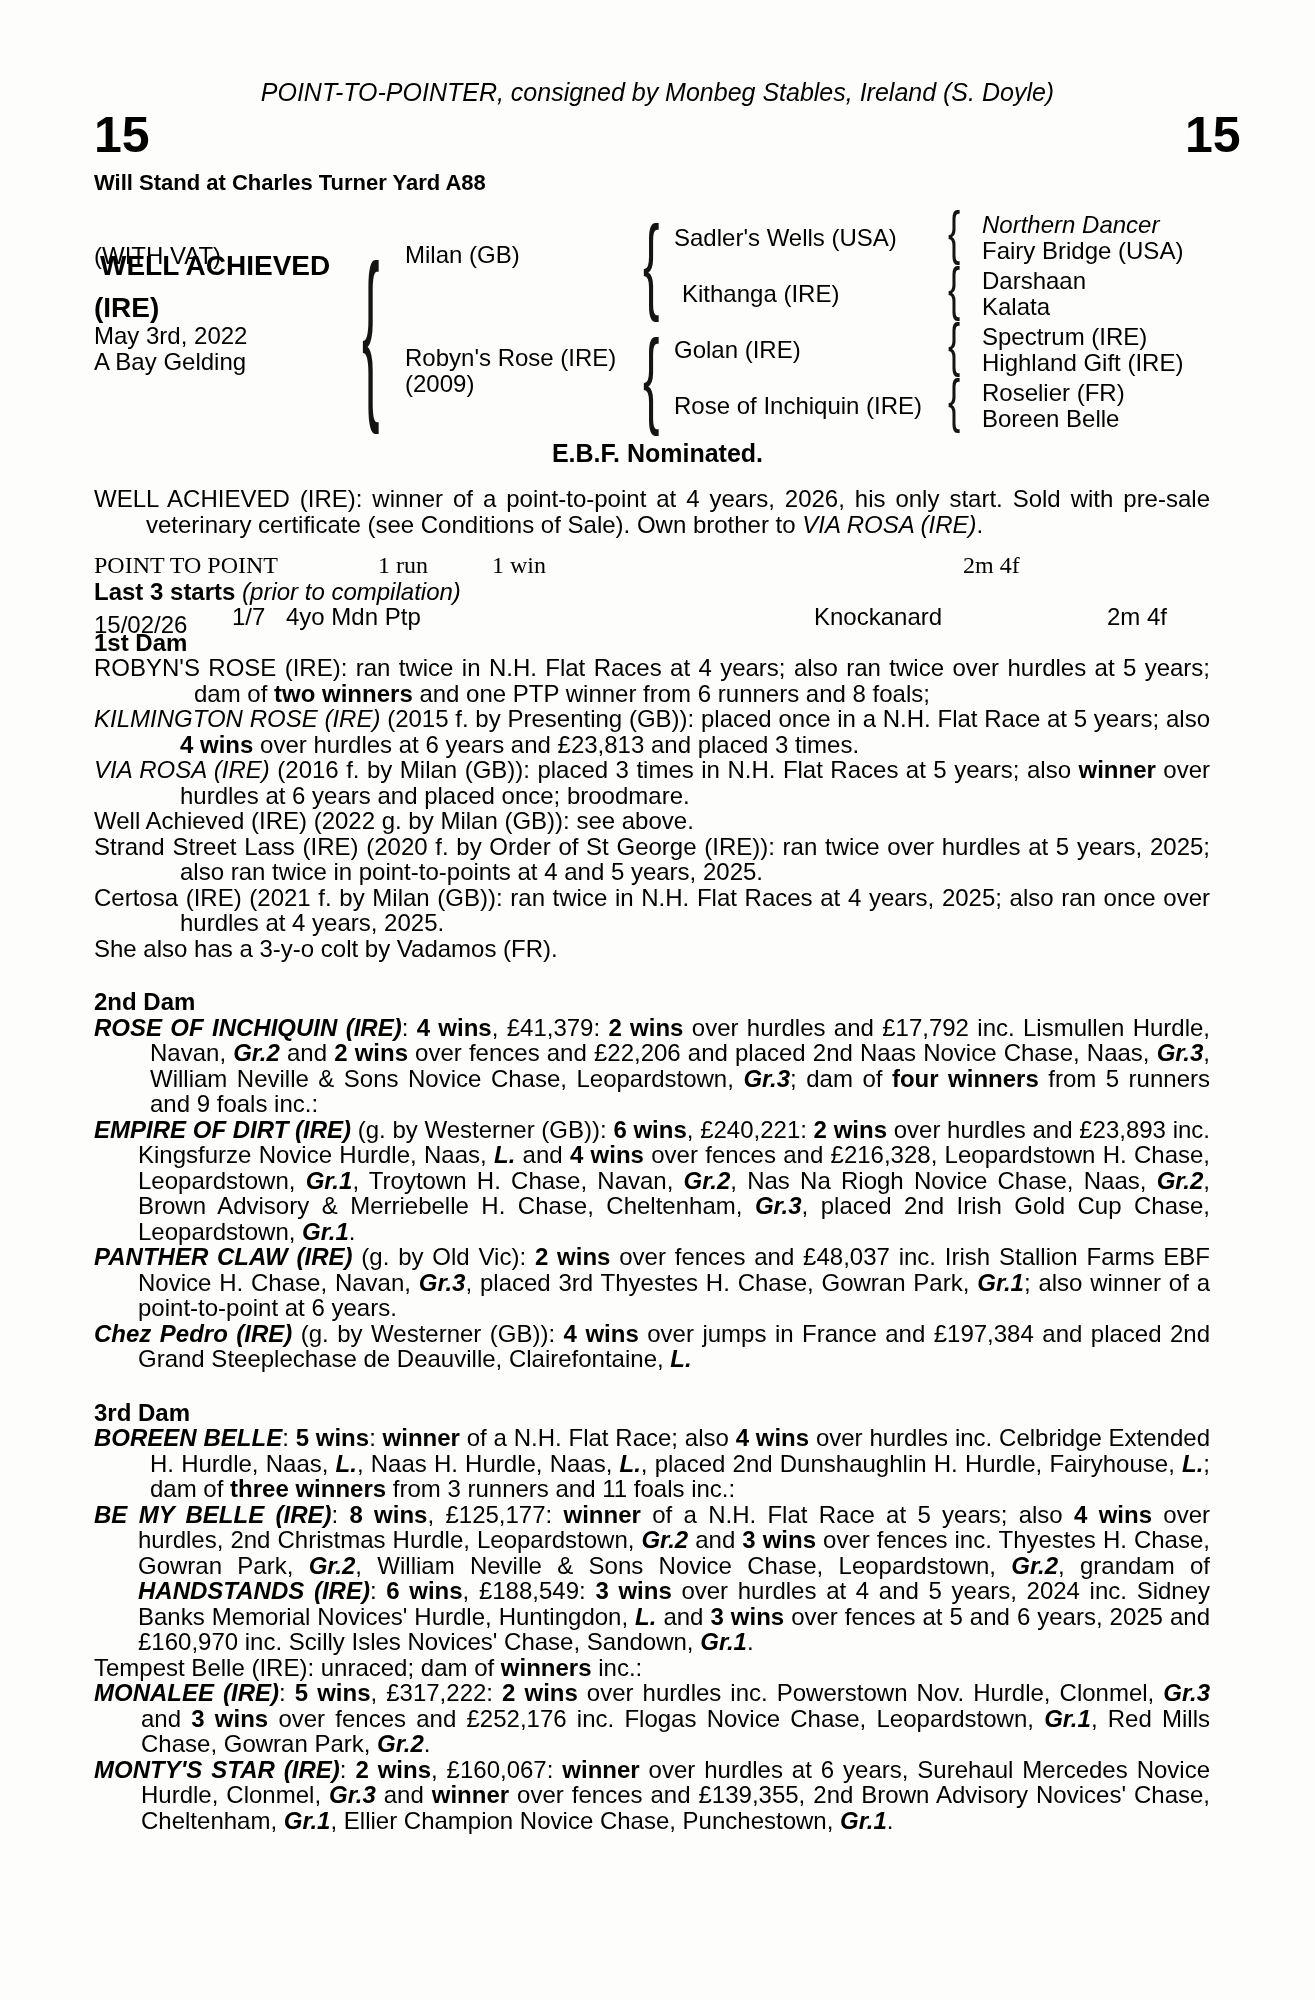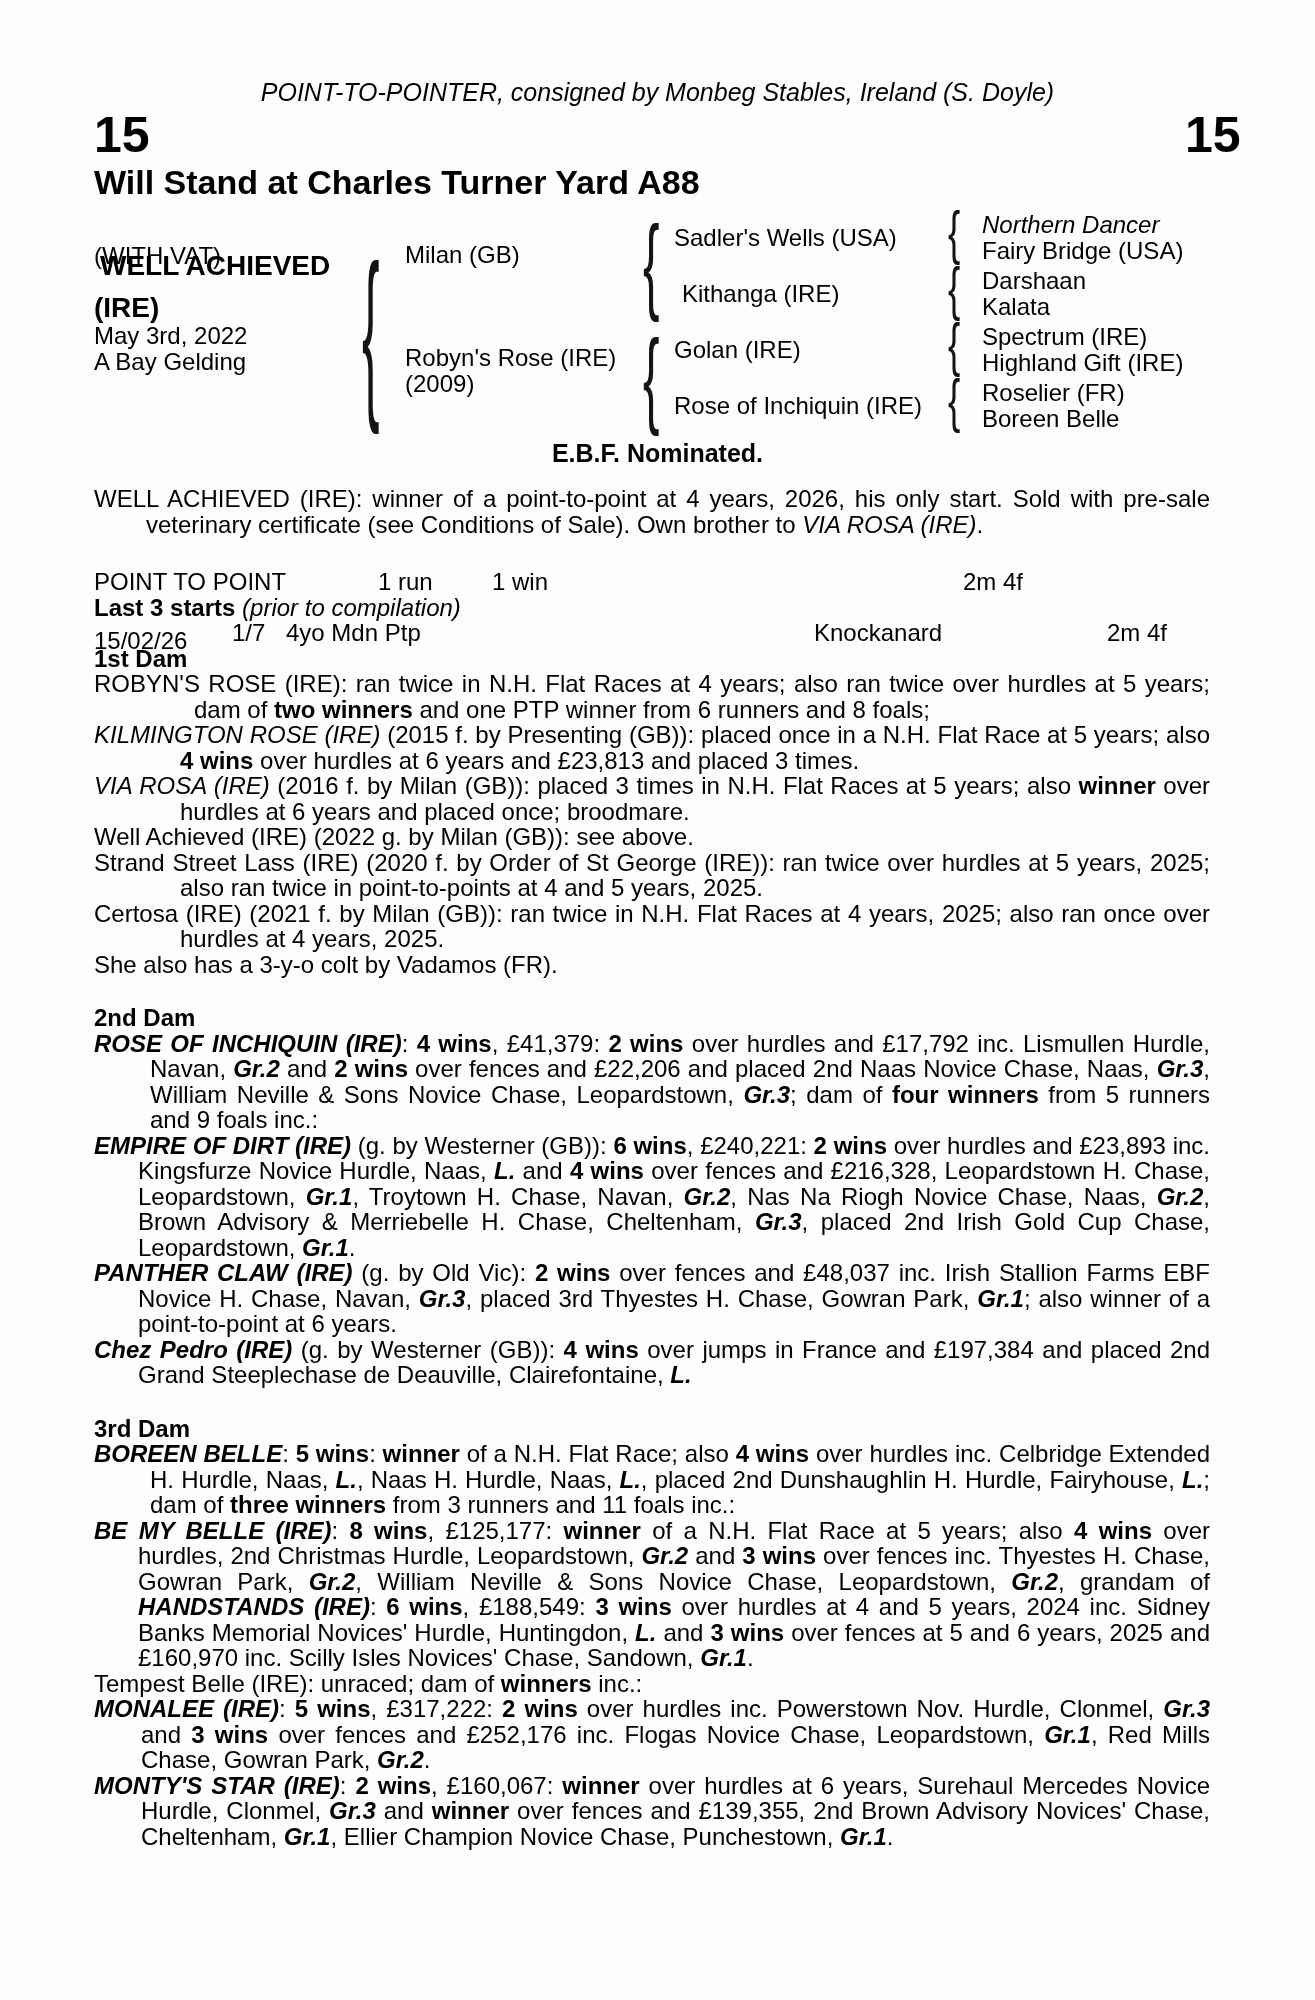--- a/index.html
+++ b/index.html
@@ -14,21 +14,21 @@
     overflow:hidden;
   }
   .abs{position:absolute;}
   .b{font-weight:bold;}
   .i{font-style:italic;}
 
   .title{top:80px;left:0;width:100%;text-align:center;font-style:italic;font-size:25px;}
   .lot{top:110px;font-size:50px;font-weight:bold;line-height:50px;}
   .lot-left{left:94px;}
   .lot-right{left:1185px;}
-  .stand{top:170px;left:94px;font-size:34px;font-weight:bold;}
+  .stand{top:170px;left:94px;font-size:22px;font-weight:bold;}
 
   .pedigree{top:205px;left:0;width:1315px;height:235px;}
   .ped-line{position:absolute;white-space:nowrap;}
   .subject-name{font-size:28px;font-weight:bold;}
 
   .brace{position:absolute;line-height:1;color:#141414;}
   .brace::before{content:"{";display:block;line-height:0.93;transform-origin:top left;}
   .brace-big::before{font-size:62px;transform:scaleY(3.0) scaleX(0.85);}
   .brace-med::before{font-size:62px;transform:scaleY(1.7) scaleX(0.8);}
   .brace-sml::before{font-size:46px;transform:scaleY(1.28) scaleX(0.8);}
@@ -45,21 +45,21 @@
   .p-dam{padding-left:100px;text-indent:-100px;}
   .p-sub1{margin-left:56px;padding-left:86px;text-indent:-86px;}
   .p-2dam{padding-left:56px;text-indent:-56px;}
   .p-sub2{margin-left:58px;padding-left:44px;text-indent:-44px;}
   .p-tempest{margin-left:56px;padding-left:44px;text-indent:-44px;}
   .p-sub3{margin-left:108px;padding-left:47px;text-indent:-47px;}
   .p-flush{padding-left:0;}
 
   .row{position:relative;height:25.5px;}
   .row span{position:absolute;white-space:nowrap;}
-  .ptp-row{margin-top:32px;}
+  .ptp-row{margin-top:16px;font-family:Liberation Serif, serif;}
   .ptp-cat{left:0;}  .ptp-runs{left:284px;} .ptp-wins{left:398px;} .ptp-dist{left:869px;}
   .ls-head{margin-top:22px;}
   .ls-date{left:0;margin-top:8px;} .ls-pos{left:138px;} .ls-race{left:192px;} .ls-venue{left:720px;} .ls-dist{left:1013px;}
 
   .dam-head{font-weight:bold;margin-top:14px;}
   .dam-head.gap{margin-top:28px;}
 </style>
 </head>
 <body>
 

